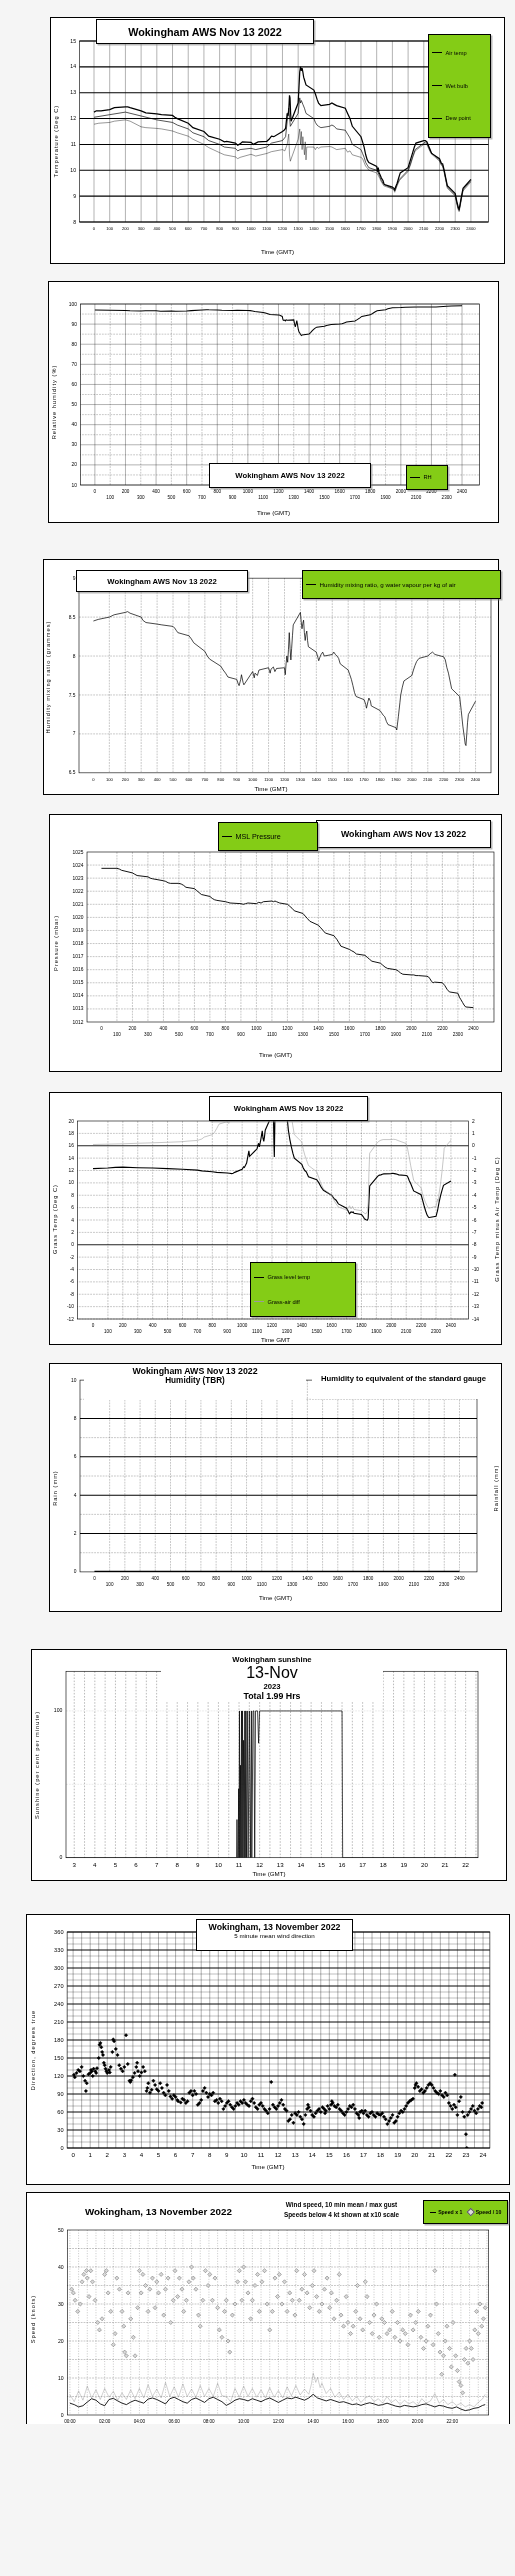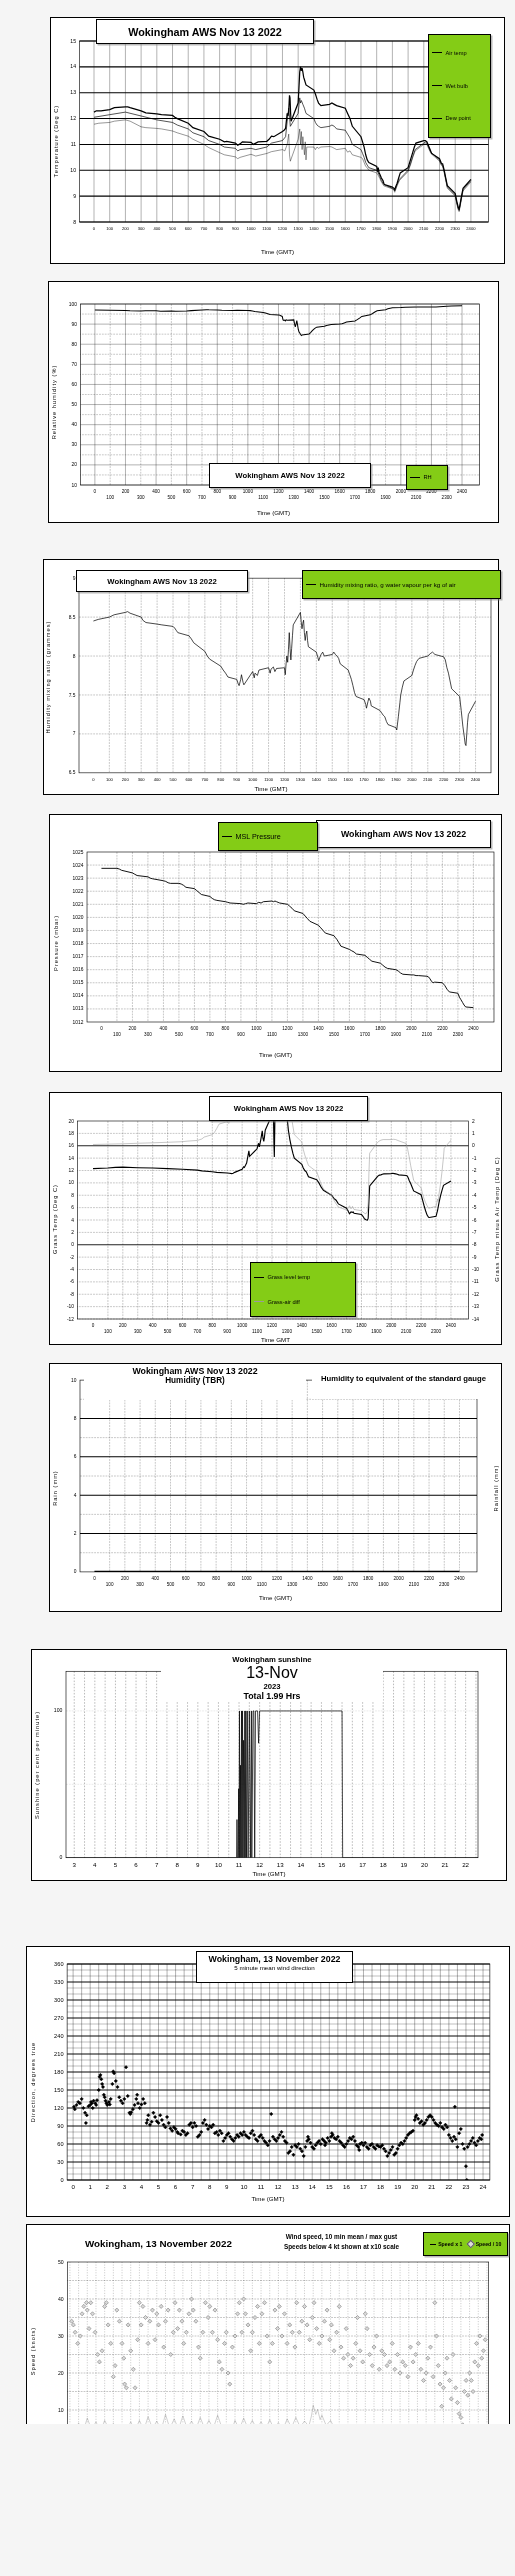--- a/index.html
+++ b/index.html
@@ -1,18 +1,18 @@
 <!DOCTYPE html>
 <html style="font-size:8.2px"><head>
 <meta charset="utf-8">
 <style>
   html,body{margin:0;padding:0;background:#f5f5f5;font-family:"Liberation Sans",sans-serif;}
   #page{position:relative;width:515px;height:2424px;background:#f5f5f5;overflow:hidden;}
   .panel{position:absolute;background:#fff;border:0.5px solid #000;}
-  .panel.b2{border-width:1px;margin-top:32px;}
+  .panel.b2{border-width:1px;}
   .plot{position:absolute;}
   .plot svg{overflow:visible;display:block;}
   .titlebox{position:absolute;background:#fff;border:0.5px solid #000;box-shadow:1.5px 1.5px 0 rgba(130,130,130,.55);
             text-align:center;z-index:5;display:flex;flex-direction:column;justify-content:center;}
   .plainbox{position:absolute;background:#fff;text-align:center;z-index:5;}
   .legend{position:absolute;background:#84cc16;border:0.5px solid #000;box-shadow:1.5px 1.5px 0 rgba(130,130,130,.55);
           z-index:6;display:flex;flex-direction:column;justify-content:space-around;padding:2.1px 3.1px;}
   .legend.horiz{flex-direction:row;align-items:center;justify-content:space-around;}
   .li{display:flex;align-items:center;gap:3.1px;font-size:5.7px;color:#000;}
   .lm{display:inline-block;width:10.3px;border-top:1px solid #000;height:0;}

